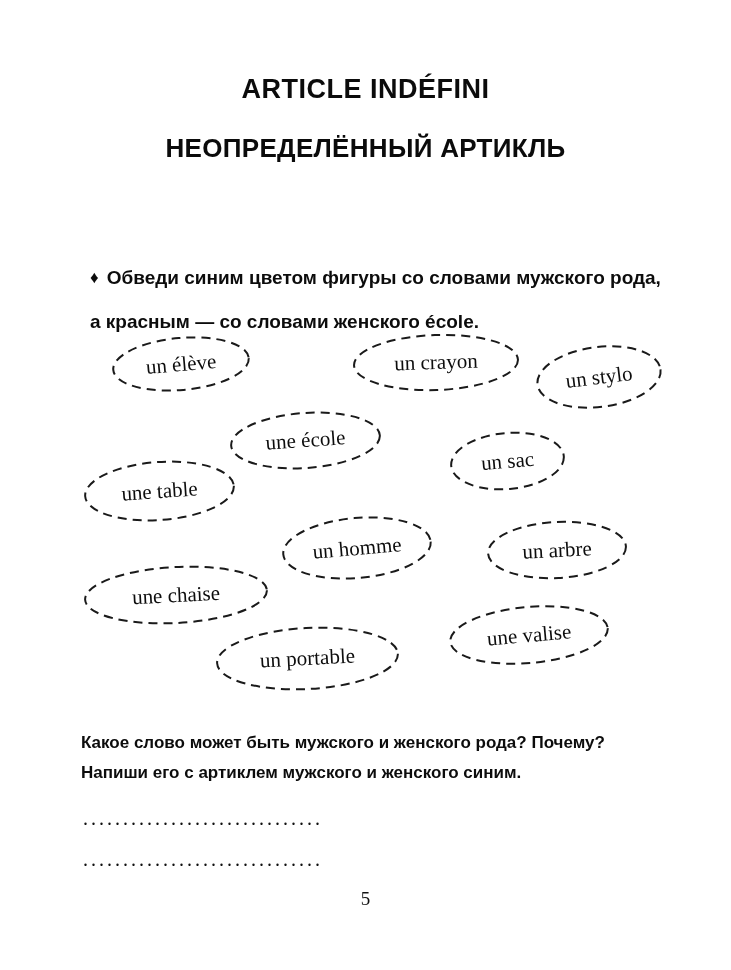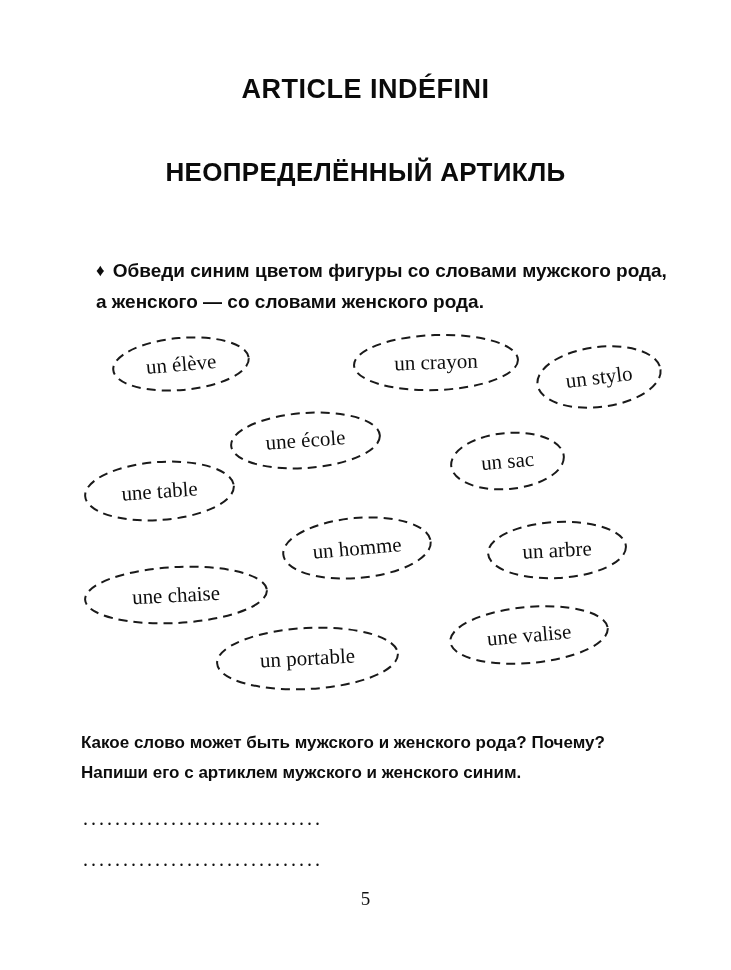--- a/index.html
+++ b/index.html
@@ -10,25 +10,25 @@
     position:relative;
     width:731px; height:970px;
     margin:0 auto;
     background:#ffffff;
     overflow:hidden;
     padding-left:32px;
   }
 
   .title { position:absolute; left:0; right:0; text-align:center; font-weight:bold; color:#0b0b0b; }
   .title-fr { top:74px;  font-size:27px; letter-spacing:0.5px; }
-  .title-ru { top:133px; font-size:26px; letter-spacing:0.3px;margin-top:24px; }
+  .title-ru { top:133px; font-size:26px; letter-spacing:0.3px; }
 
   .task {
-    position:absolute; top:256px; left:96px; width:610px;
-    font-size:19px; font-weight:bold; line-height:30px; color:#0c0c0c;
+    position:absolute; top:256px; left:90px; width:610px;
+    font-size:19px; font-weight:bold; line-height:43px; color:#0c0c0c;
   }
   .diamond { display:inline-block; margin-right:8px; font-size:17px; transform:translateY(-1px); }
 
   .oval { position:absolute; display:flex; align-items:center; justify-content:center; }
   .oval .oval-svg { position:absolute; inset:0; overflow:visible; pointer-events:none; }
   .oval ellipse { fill:none; stroke:#1a1a1a; stroke-width:2; stroke-dasharray:9 6; }
   .oval .word {
     position:relative;
     font-family:"Liberation Serif", serif;
     font-size:21px; color:#0d0d0d; white-space:nowrap;
@@ -63,21 +63,21 @@
   }
 </style>
 </head>
 <body>
 
 <div class="page">
 
   <h1 class="title title-fr">ARTICLE INDÉFINI</h1>
   <h2 class="title title-ru">НЕОПРЕДЕЛЁННЫЙ АРТИКЛЬ</h2>
 
-  <p class="task"><span class="diamond">♦</span><span>Обведи синим цветом фигуры со словами мужского рода,</span><br><span>а женского — со словами женского рода.</span></p>
+  <p class="task"><span class="diamond">♦</span><span>Обведи синим цветом фигуры со словами мужского рода,</span><br><span>а красным — со словами женского école.</span></p>
 
   <div>
     <div class="oval o1">
         <svg width="140" height="56" viewBox="0 0 140 56" class="oval-svg">
           <ellipse cx="70" cy="28" rx="68" ry="26"></ellipse>
         </svg>
         <span class="word">un élève</span>
       </div>
     <div class="oval o2">
         <svg width="168" height="59" viewBox="0 0 168 59" class="oval-svg">

